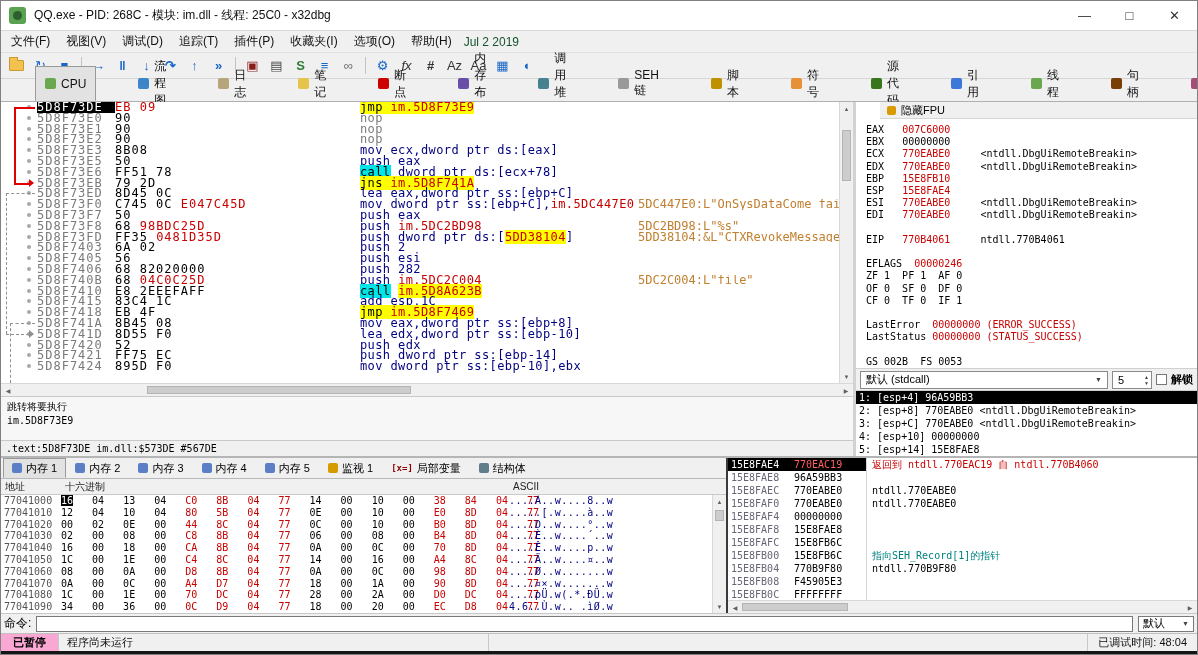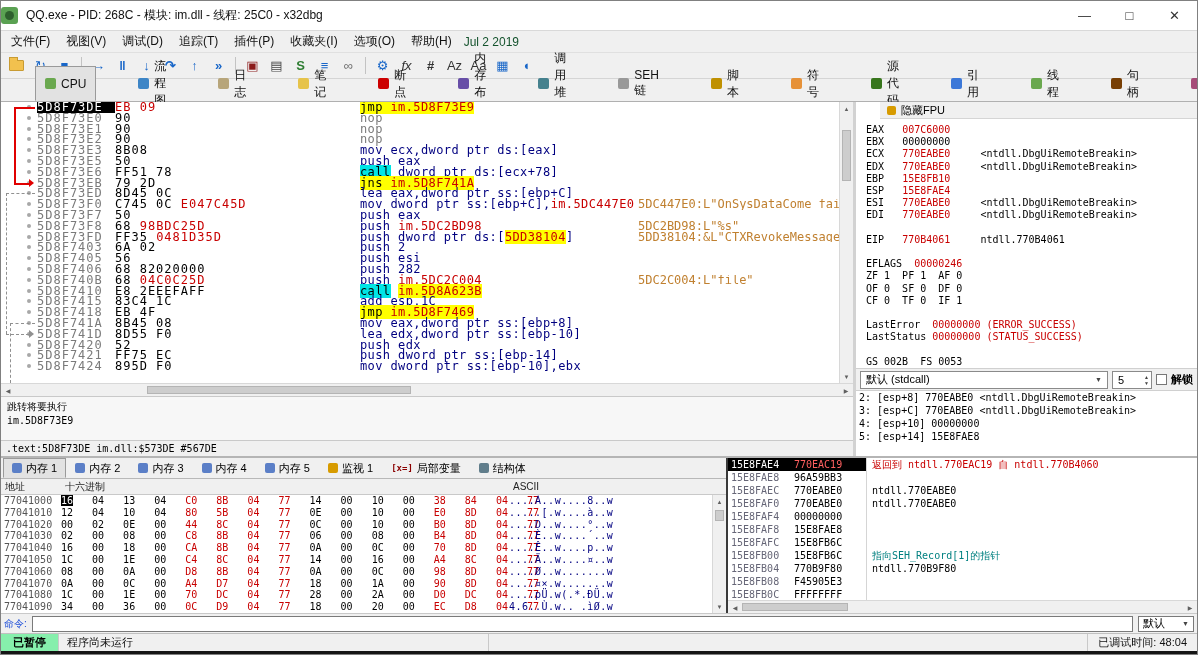--- a/index.html
+++ b/index.html
@@ -2,21 +2,21 @@
 <html><head>
 <meta charset="utf-8">
 <style>
   * { box-sizing: border-box; margin: 0; padding: 0; }
   body { background:#555; font-family:"Liberation Sans", sans-serif; }
   .win { width:1198px; height:655px; background:#f0f0f0; border:1px solid #808080;
          display:flex; flex-direction:column; overflow:hidden; position:relative; }
 
   
   .titlebar { height:30px; background:#ffffff; display:flex; align-items:center;
-              border-bottom:1px solid #d9d9d9; flex:none; }
+              padding-left:8px; border-bottom:1px solid #d9d9d9; flex:none; }
   .app-icon { width:17px; height:17px; border-radius:3px; background:#5aa152; margin-right:8px;
               position:relative; flex:none; }
   .app-icon::after{ content:""; position:absolute; left:4px; top:4px; width:9px; height:9px;
               border-radius:50%; background:#2d5f2d; }
   .title-text { font-size:12px; color:#111; }
   .win-controls { margin-left:auto; display:flex; height:100%; }
   .win-btn { width:45px; height:100%; display:flex; align-items:center; justify-content:center;
              font-size:13px; color:#333; }
 
   
@@ -153,30 +153,30 @@
   .st-row { display:flex; height:13px; }
   .st-addr { width:66px; flex:none; color:#667; padding-left:3px; }
   .st-val { width:72px; flex:none; color:#000; }
   .st-comment { flex:1; border-left:1px solid #d5d5d5; padding-left:5px; overflow:hidden; }
   .st-row.sel .st-addr { background:#000; color:#fff; }
   .st-row.sel .st-val { background:#000; color:#ff6060; }
 
   
   .cmdbar { height:20px; flex:none; display:flex; align-items:center; gap:5px; padding:0 3px;
             background:#f0f0f0; border-top:1px solid #c9c9c9; }
-  .cmd-label { font-size:10px; color:#1d4ed8; flex:none; }
+  .cmd-label { font-size:12px; color:#000000; flex:none; }
   .cmd-input { flex:1; height:16px; border:1px solid #7a7a7a; background:#fff; font-size:11px;
                padding:0 3px; font-family:"DejaVu Sans Mono", monospace; }
   .cmd-drop { width:56px; height:16px; border:1px solid #7a7a7a; background:#fff; font-size:11px;
               display:flex; align-items:center; justify-content:space-between; padding:0 4px; flex:none; }
   .cmd-drop .arr { font-size:7px; color:#444; }
 
   .statusbar { height:18px; flex:none; display:flex; align-items:stretch; background:#f0f0f0;
                border-top:1px solid #c0c0c0; font-size:11px; }
-  .status-pause { background:#86efac; padding:0 12px; display:flex; align-items:center;
+  .status-pause { background:#f9a8d4; padding:0 12px; display:flex; align-items:center;
                   font-weight:bold; color:#000; border-right:1px solid #c9c9c9; flex:none; }
   .status-msg { padding:0 8px; display:flex; align-items:center; width:430px;
                 border-right:1px solid #c9c9c9; flex:none; color:#111; }
   .status-fill { flex:1; border-right:1px solid #c9c9c9; }
   .status-time { padding:0 10px; display:flex; align-items:center; color:#111; flex:none; }
 
   .bottom-strip { height:5px; flex:none; background:#151515; }
 </style>
 </head>
 <body>
@@ -416,21 +416,21 @@
           <span>默认 (stdcall)</span>
           <span class="arr">▼</span>
         </div>
         <div class="spinbox">
           <span>5</span>
           <span class="spin-arrs">▲<br>▼</span>
         </div>
         <span class="chk"></span>
         <span class="chk-label">解锁</span>
       </div>
-      <div class="args"><div class="arg-row">2: [esp+8] 770EABE0 &lt;ntdll.DbgUiRemoteBreakin&gt;</div><div class="arg-row">3: [esp+C] 770EABE0 &lt;ntdll.DbgUiRemoteBreakin&gt;</div><div class="arg-row">4: [esp+10] 00000000</div><div class="arg-row">5: [esp+14] 15E8FAE8</div></div>
+      <div class="args"><div class="arg-row sel">1: [esp+4] 96A59BB3</div><div class="arg-row">2: [esp+8] 770EABE0 &lt;ntdll.DbgUiRemoteBreakin&gt;</div><div class="arg-row">3: [esp+C] 770EABE0 &lt;ntdll.DbgUiRemoteBreakin&gt;</div><div class="arg-row">4: [esp+10] 00000000</div><div class="arg-row">5: [esp+14] 15E8FAE8</div></div>
     </div>
   </div>
 
   <div class="bottom">
     <div class="bottom-left">
       <div class="bottom-tabs">
           <div class="btab active">
             <span class="btab-icon" style="background: rgb(91, 127, 199);"></span>
             <span>内存 1</span>
           </div>

